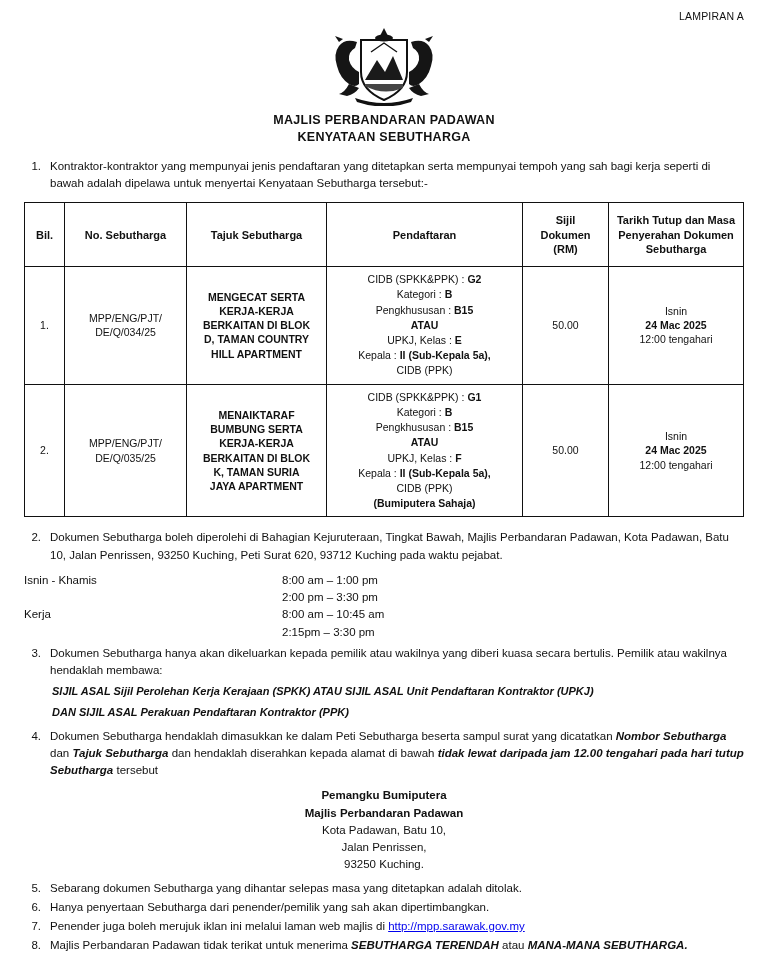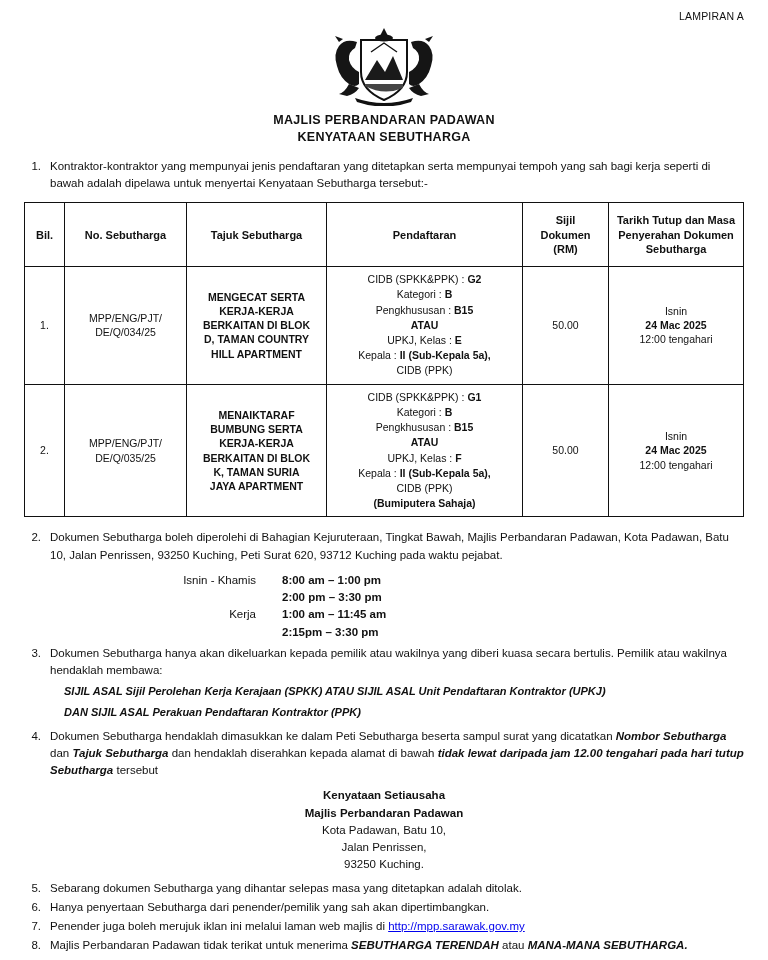--- a/index.html
+++ b/index.html
@@ -98,43 +98,42 @@
   .tall { height: 104px; }
 
   
   .hours {
     margin: 8px 0 4px 0;
     font-size: 11.5px;
   }
   .hrow { display: flex; line-height: 1.5; }
   .hrow .hlabel {
     width: 258px;
-    text-align: right;
     padding-right: 26px;
   }
-  .hrow .htime { width: 200px; font-weight: bold; }
+  .hrow .htime { width: 200px; }
 
   .italic { font-style: italic; }
   .b { font-weight: bold; }
 
   .addr {
     text-align: center;
     font-size: 11.5px;
     line-height: 1.5;
     margin: 8px 0 6px 0;
   }
   .addr .b { font-weight: bold; }
 
   .link { text-decoration: underline; text-align: right; }
   .sub-italic {
     font-style: italic;
     font-weight: bold;
     font-size: 11px;
     line-height: 1.55;
-    margin: 4px 0 2px 40px;
+    margin: 4px 0 2px 28px;
   }
 </style>
 </head>
 <body>
 
 <div class="page">
 
   <div class="lampiran">LAMPIRAN A</div>
 
   <div class="crest-wrap">
@@ -265,21 +264,21 @@
       <div class="hrow">
         <div class="hlabel">Isnin - Khamis</div>
         <div class="htime">8:00 am – 1:00 pm</div>
       </div>
       <div class="hrow">
         <div class="hlabel"></div>
         <div class="htime">2:00 pm – 3:30 pm</div>
       </div>
       <div class="hrow">
         <div class="hlabel">Kerja</div>
-        <div class="htime">1:00 am – 11:45 am</div>
+        <div class="htime">8:00 am – 10:45 am</div>
       </div>
       <div class="hrow">
         <div class="hlabel"></div>
         <div class="htime">2:15pm – 3:30 pm</div>
       </div>
     </div>
 
     <div class="nrow">
       <div class="num">3.</div>
       <div class="body">Dokumen Sebutharga hanya akan dikeluarkan kepada pemilik atau wakilnya yang diberi kuasa secara bertulis. Pemilik atau wakilnya hendaklah membawa:</div>
@@ -288,21 +287,21 @@
     <div class="sub-italic">DAN SIJIL ASAL Perakuan Pendaftaran Kontraktor (PPK)</div>
 
     <div class="nrow" style="margin-top:6px">
       <div class="num">4.</div>
       <div class="body">
         <span>Dokumen Sebutharga hendaklah dimasukkan ke dalam Peti Sebutharga beserta sampul surat yang dicatatkan </span><b class="italic">Nombor Sebutharga</b><span> dan </span><b class="italic">Tajuk Sebutharga</b><span> dan hendaklah diserahkan kepada alamat di bawah </span><b class="italic">tidak lewat daripada jam 12.00 tengahari pada hari tutup Sebutharga</b><span> tersebut</span>
       </div>
     </div>
 
     <div class="addr">
-      <div class="b">Kenyataan Setiausaha</div>
+      <div class="b">Pemangku Bumiputera</div>
       <div class="b">Majlis Perbandaran Padawan</div>
       <div>Kota Padawan, Batu 10,</div>
       <div>Jalan Penrissen,</div>
       <div>93250 Kuching.</div>
     </div>
 
     <div class="nrow">
       <div class="num">5.</div>
       <div class="body">Sebarang dokumen Sebutharga yang dihantar selepas masa yang ditetapkan adalah ditolak.</div>
     </div>

